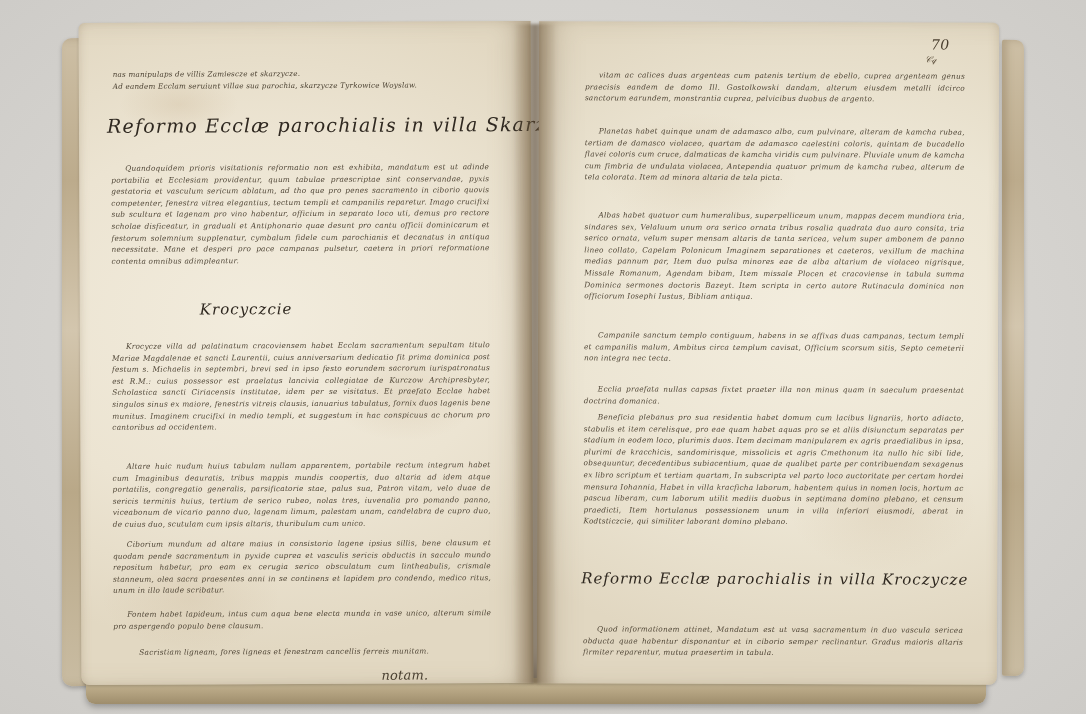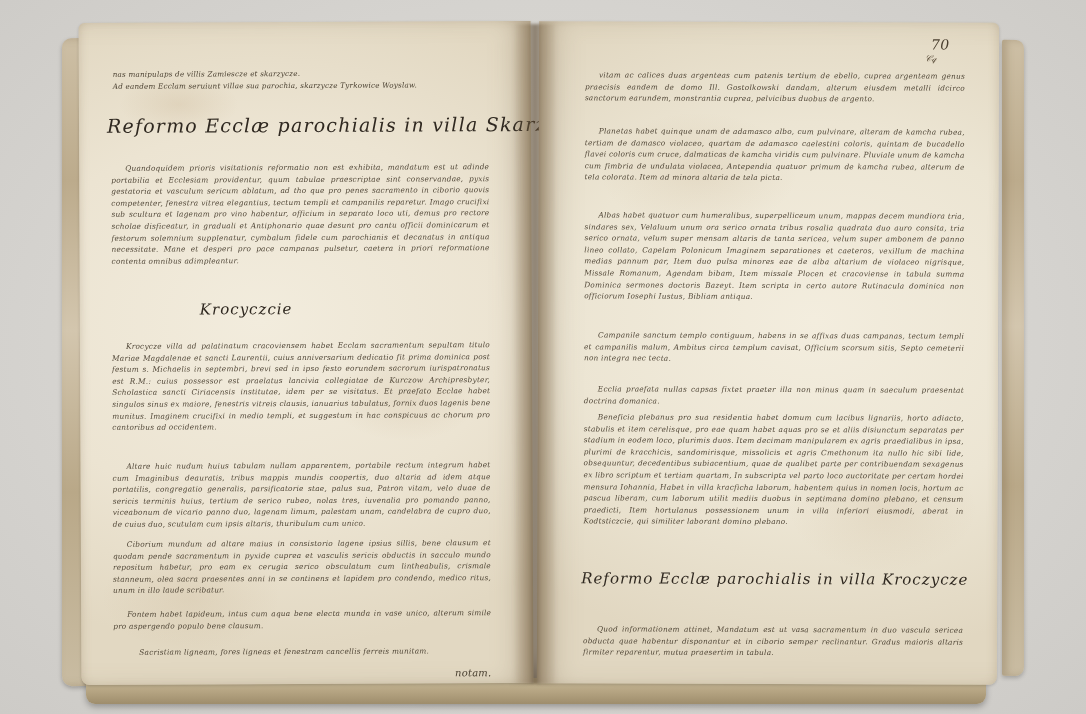--- a/index.html
+++ b/index.html
@@ -155,27 +155,27 @@
     color: #4a4031;
   }
   .folio {
     font-size: 14px;
     color: #4b4030;
     font-family: "DejaVu Serif", serif;
   }
   .squiggle {
     font-size: 9px;
     color: #5a4d3a;
-    font-family: Liberation Mono, monospace;
+    font-family: Liberation Sans, sans-serif;
     font-style: italic;
   }
   .tail {
-    font-size: 10px;
+    font-size: 13px;
     color: #4a4031;
-    text-align: right;
+    text-align: left;
   }
 </style>
 </head>
 <body>
 
 <div id="photo">
 
   <div id="book">
 
     <div id="book-shadow"></div>

